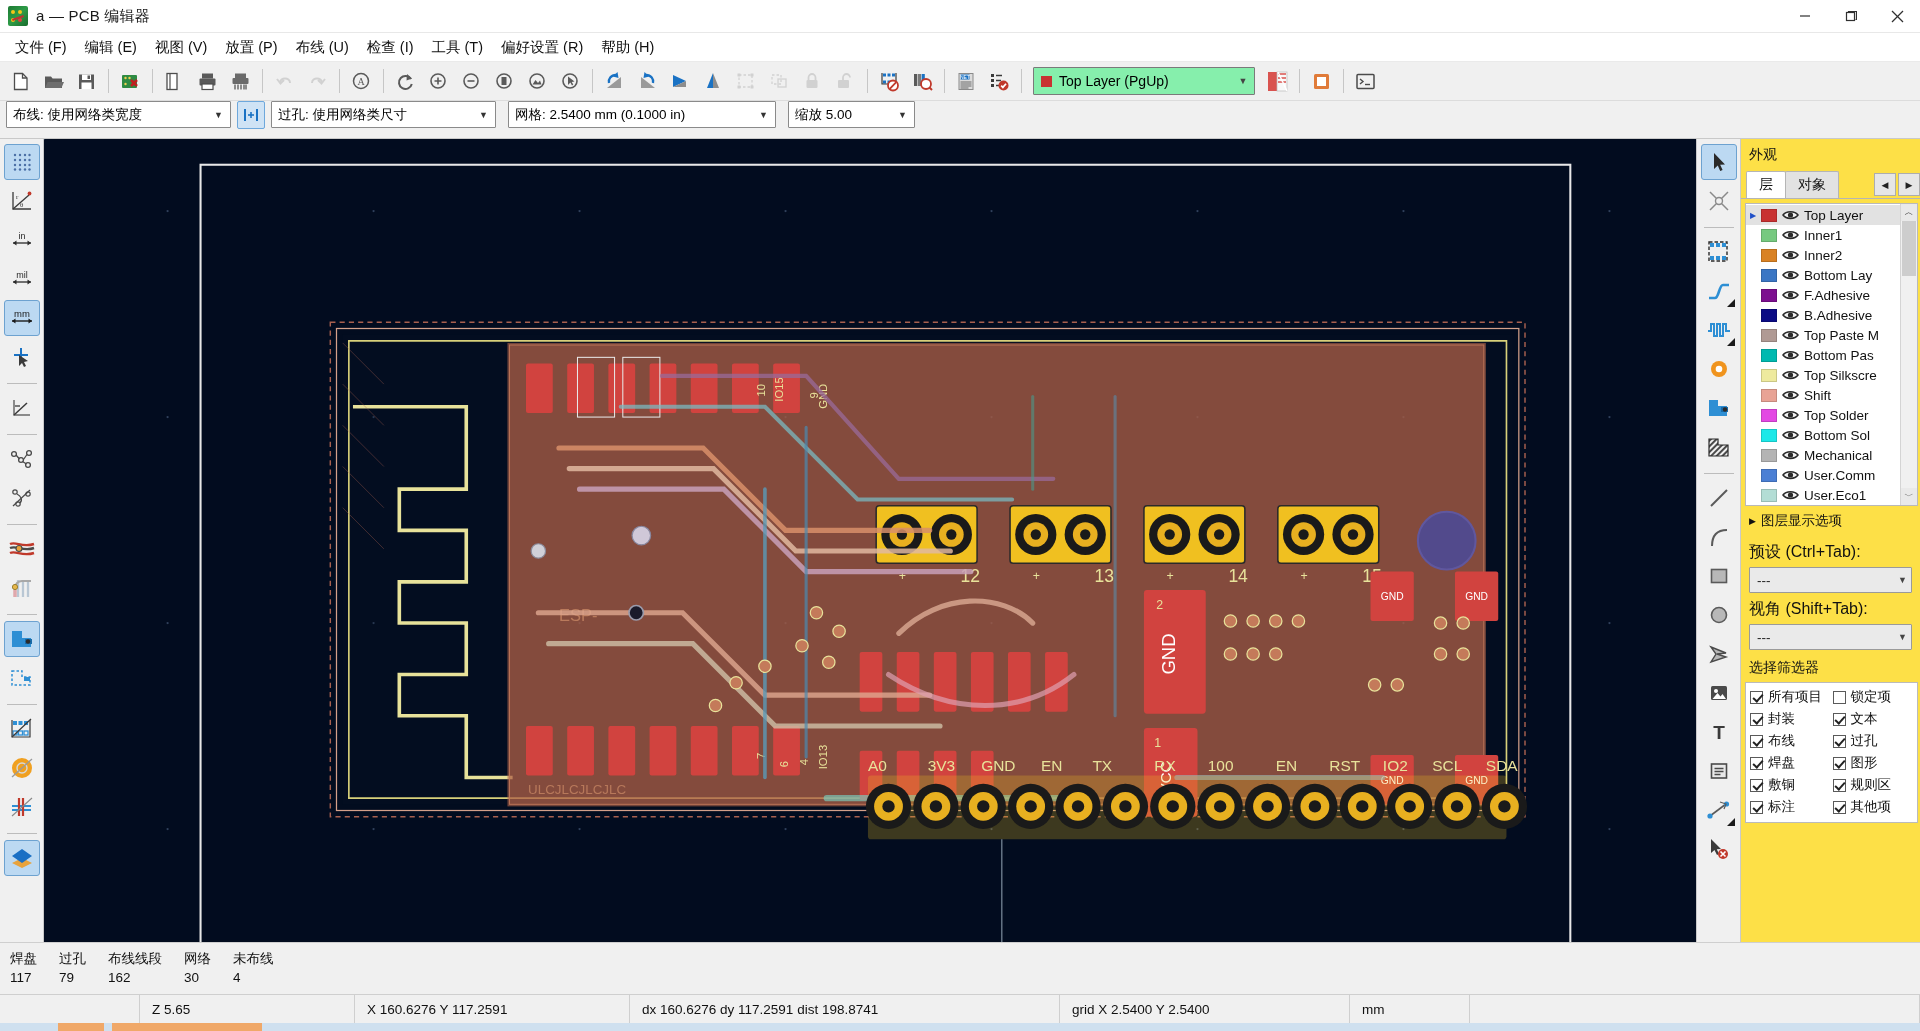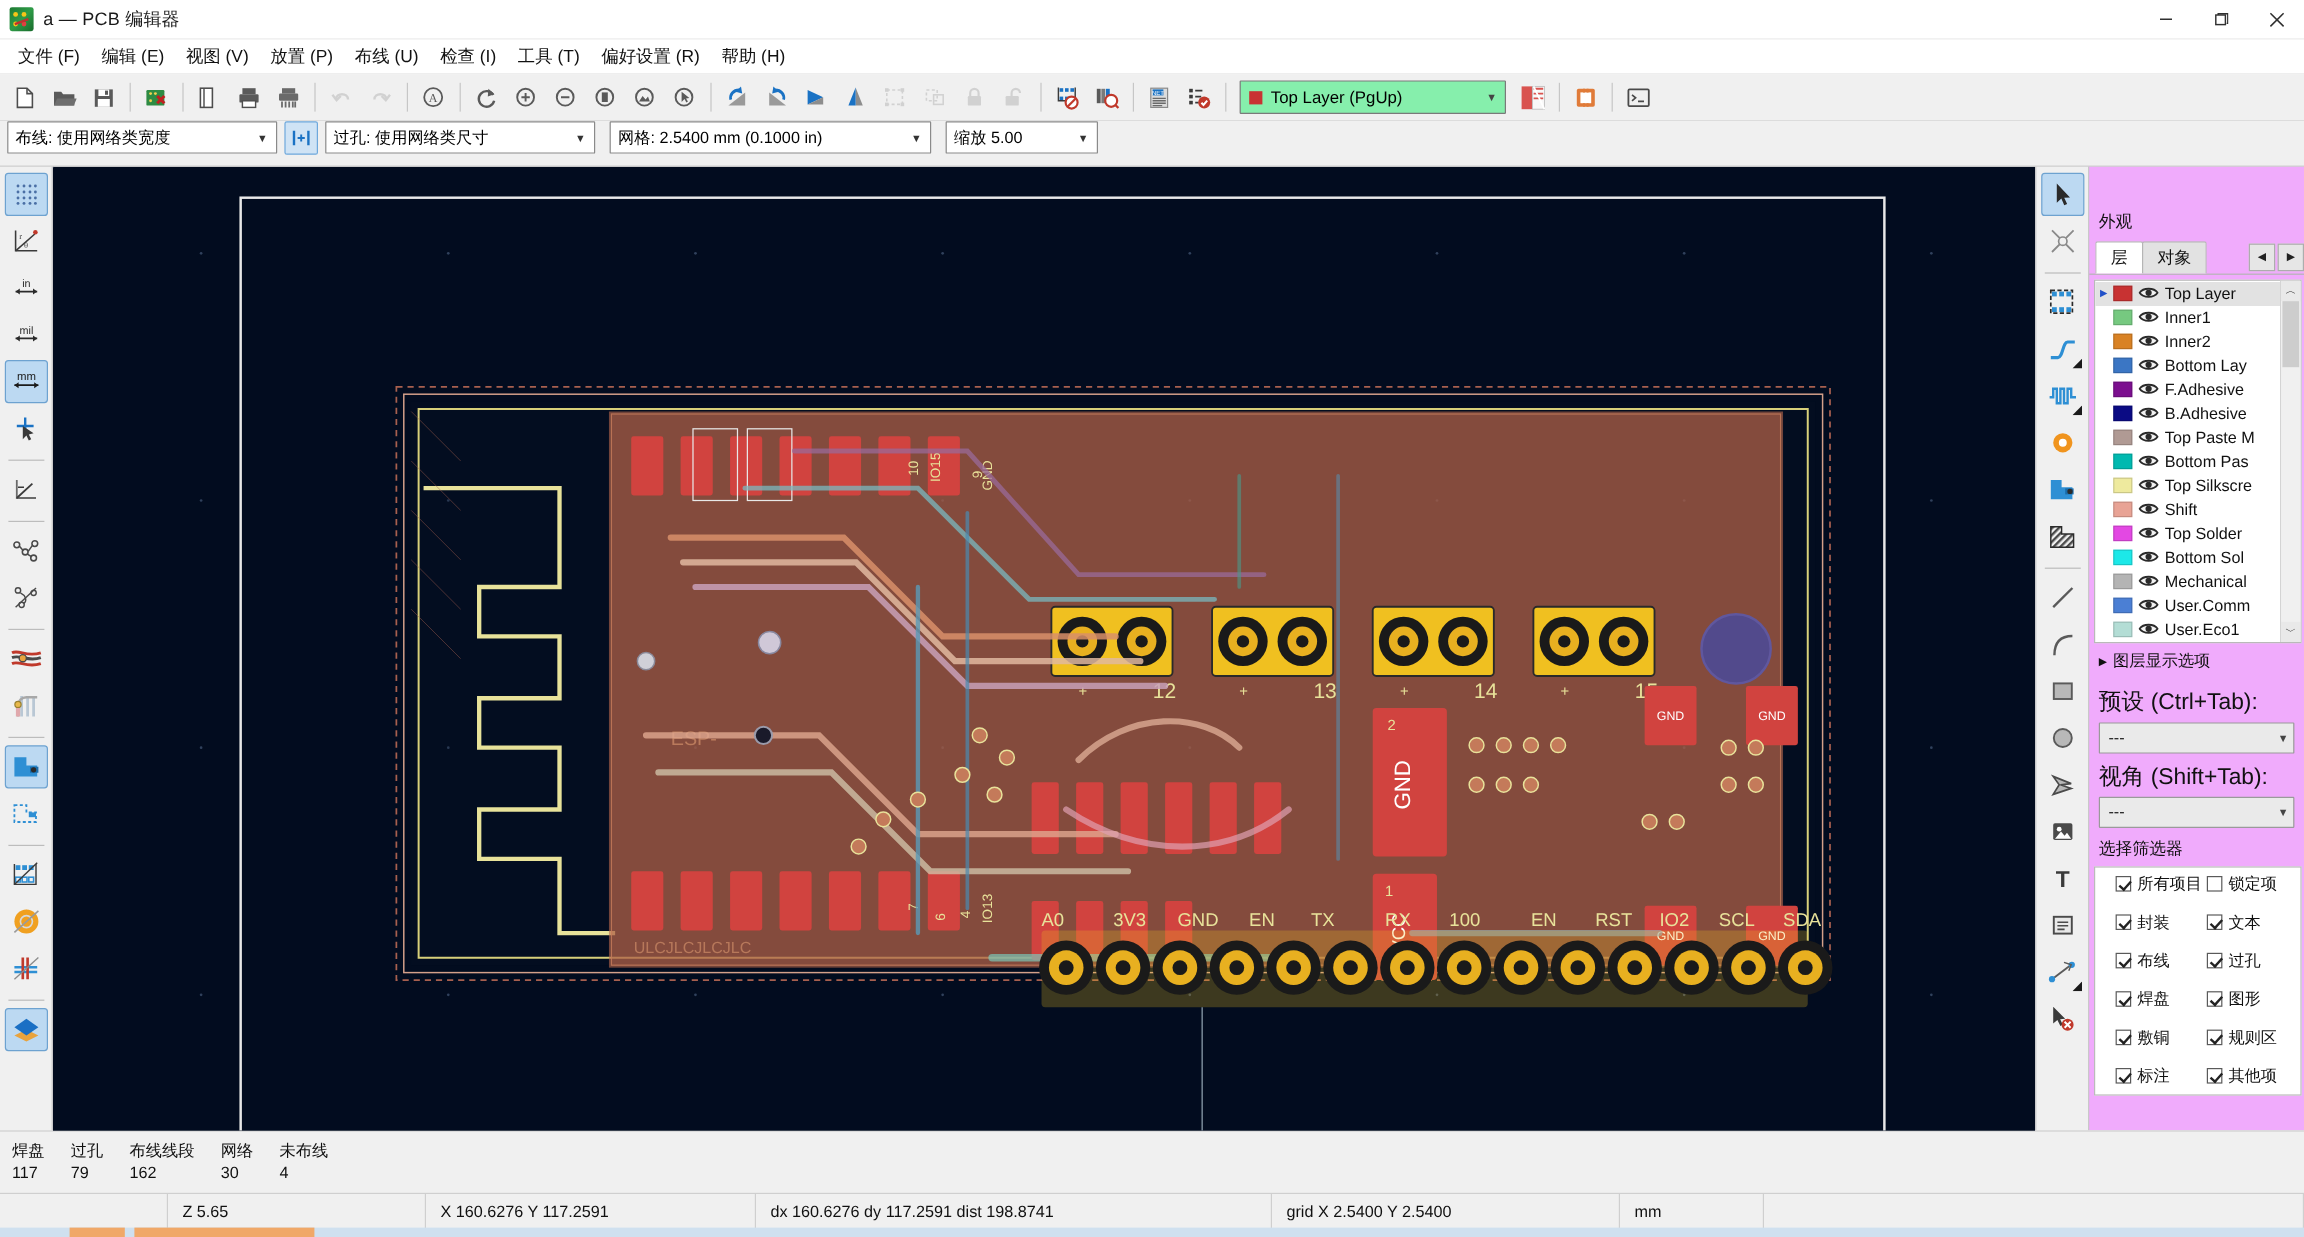--- a/index.html
+++ b/index.html
@@ -104,22 +104,22 @@
   .canvas { position:absolute; inset:0; background:#010c20; }
 
   
   .rtools {
     width:44px; background:#f0f0f0; border-left:1px solid #c9c9c9;
     display:flex; flex-direction:column; align-items:center; padding-top:5px; flex:0 0 44px;
   }
 
   
   .appearance {
-    width:180px; background:#f0abfc; border-left:1px solid #c9c9c9;
-    display:flex; flex-direction:column; flex:0 0 180px; overflow:hidden;justify-content:center;
+    width:180px; background:#fde047; border-left:1px solid #c9c9c9;
+    display:flex; flex-direction:column; flex:0 0 180px; overflow:hidden;
   }
   .ap-title { font-size:14px; color:#111; padding:7px 8px 6px; }
   .ap-tabs { display:flex; align-items:flex-end; padding-left:5px; height:29px; border-bottom:1px solid #b5b5b5; }
   .ap-tab {
     padding:4px 12px 4px; font-size:14px; color:#111; border:1px solid #b5b5b5;
     border-bottom:none; background:#e2e2e2; margin-right:-1px; border-radius:2px 2px 0 0;
   }
   .ap-tab.active { background:#fff; position:relative; z-index:2; }
   .ap-navbtns { margin-left:auto; display:flex; padding-bottom:2px; }
   .ap-navbtn {
@@ -139,30 +139,30 @@
   .eye { width:17px; height:13px; flex:0 0 17px; margin-right:5px; }
   .layer-scroll { width:17px; background:#f0f0f0; border-left:1px solid #d4d4d4; display:flex; flex-direction:column; flex:0 0 17px; }
   .ls-btn { height:17px; display:flex; align-items:center; justify-content:center; font-size:9px; color:#333; background:#e9e9e9; }
   .ls-track { flex:1 1 auto; position:relative; background:#f0f0f0; }
   .ls-thumb { position:absolute; left:1px; right:1px; top:0px; height:55px; background:#cdcdcd; }
 
   .ap-disclosure { display:flex; align-items:center; padding:6px 0 6px 8px; font-size:13.5px; color:#111; }
   .ap-disclosure .tri { font-size:9px; margin-right:5px; }
 
   .ap-field { padding:0 8px 0 8px; }
-  .ap-field label { display:block; font-size:19px; color:#111; margin:6px 0 4px; }
+  .ap-field label { display:block; font-size:16px; color:#111; margin:6px 0 4px; }
   .ap-select {
     height:26px; border:1px solid #9a9a9a; background:#eaeaea; display:flex; align-items:center;
     padding:0 4px 0 7px; font-size:13.5px; color:#222; border-radius:1px;
   }
   .ap-select .arrow { margin-left:auto; font-size:9px; color:#444; }
 
   .filters-title { font-size:14px; color:#111; padding:9px 8px 5px; }
-  .filters-box { background:#fff; border:1px solid #bbb; margin:0 2px 0 4px; padding:4px 2px 5px 17px;
-     display:grid; grid-template-columns: 1fr 1fr; row-gap:12px; }
+  .filters-box { background:#fff; border:1px solid #bbb; margin:0 2px 0 4px; padding:4px 2px 5px 4px;
+     display:grid; grid-template-columns: 1fr 1fr; row-gap:2px; }
   .chk { display:flex; align-items:center; font-size:13.5px; color:#111; white-space:nowrap; height:20px; }
   .chkbox {
     width:13px; height:13px; border:1px solid #5a5a5a; background:#fff; margin-right:5px;
     flex:0 0 13px; position:relative;
   }
   .chkbox.on::after{
     content:""; position:absolute; left:3.5px; top:0.5px; width:4px; height:8px;
     border:solid #222; border-width:0 2px 2px 0; transform:rotate(42deg);
   }
 

